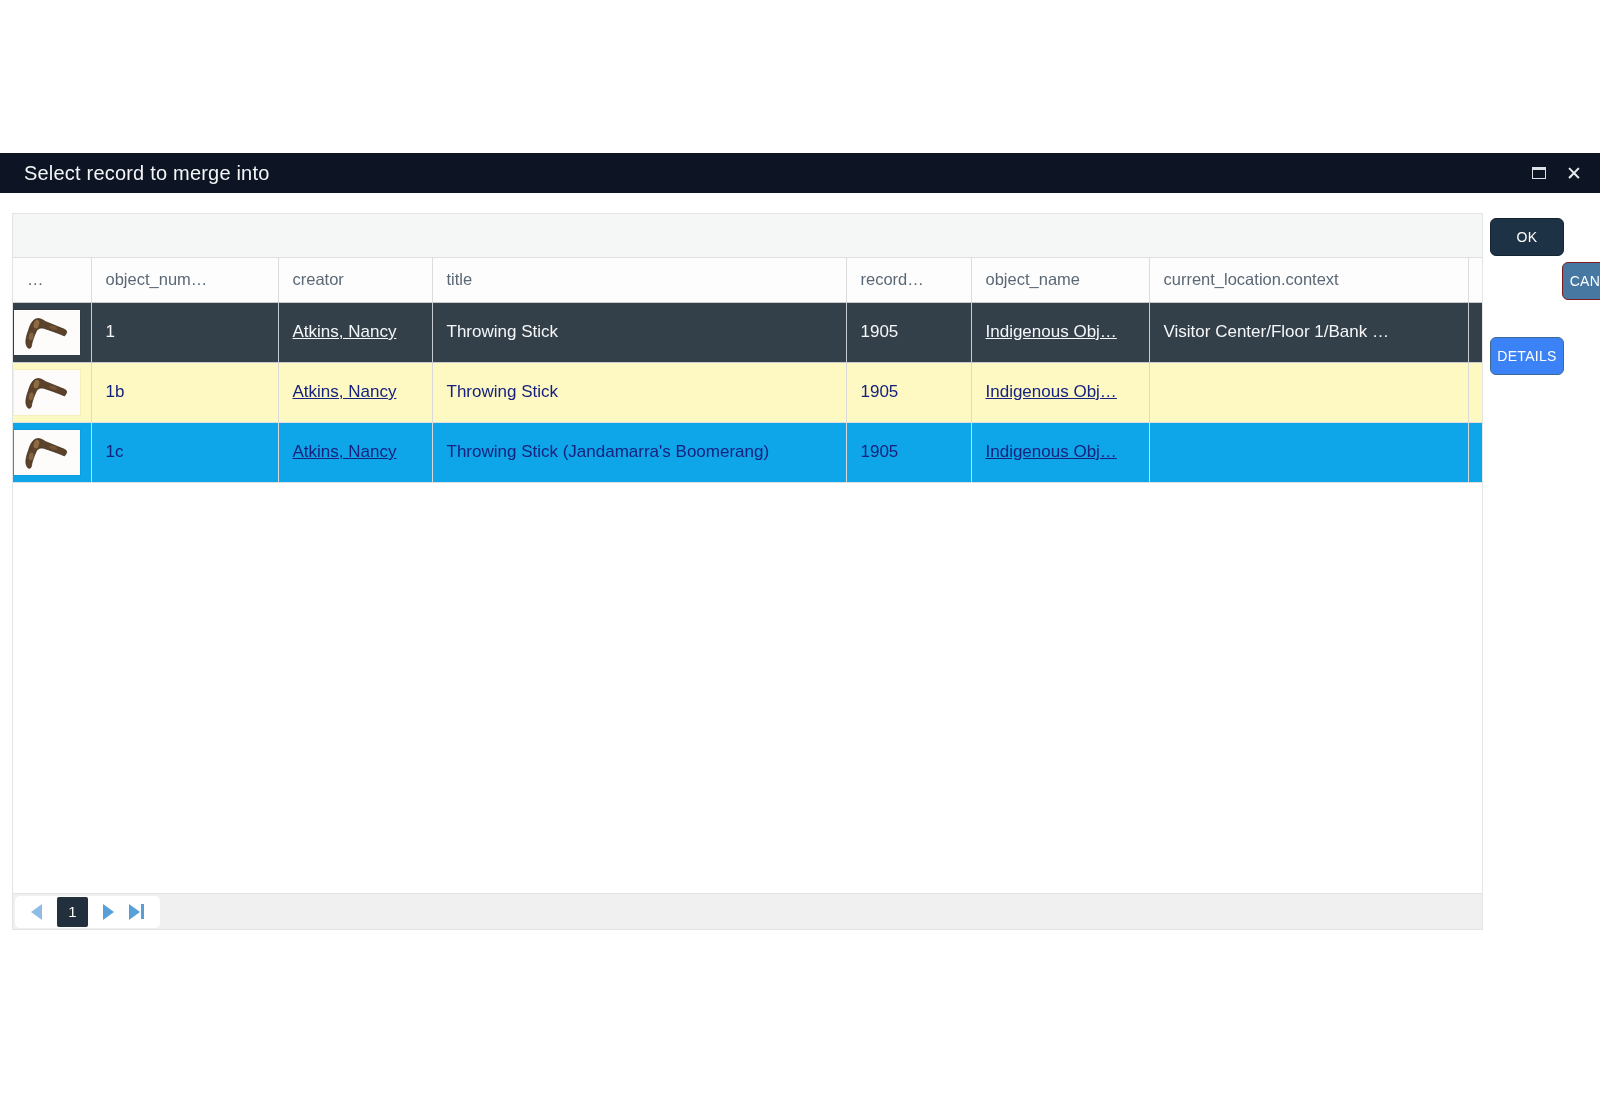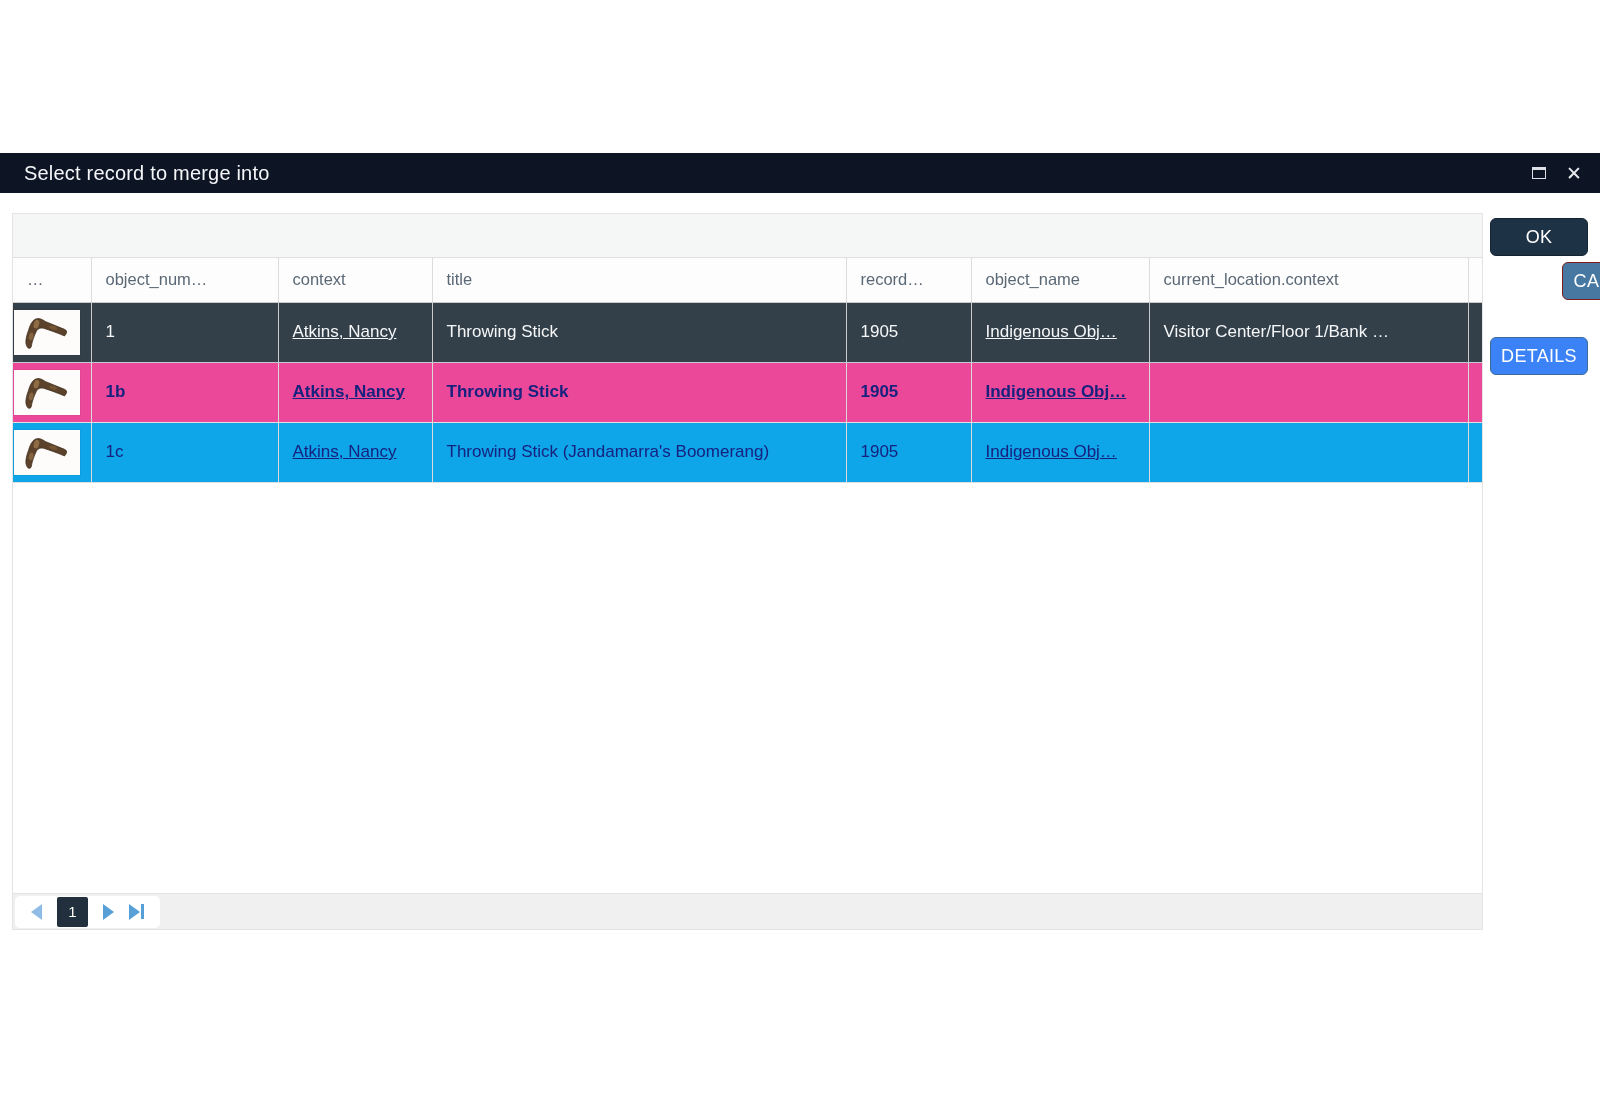--- a/index.html
+++ b/index.html
@@ -24,33 +24,33 @@
   
   table { border-collapse:collapse; table-layout:fixed; width:100%; }
   th { height:44px; text-align:left; padding:0 14px; font-weight:400; font-size:16.5px;
        color:#5a6876; background:#fdfdfd; border-right:1px solid #dcdcdc;
        border-bottom:1px solid #cacaca; white-space:nowrap; overflow:hidden; cursor:pointer; }
   th:last-child { border-right:none; }
   td { height:60px; padding:0 14px; font-size:17px; color:#16227e;
        border-right:1px solid #d9d9d9; border-bottom:1px solid #dfdfdf;
        white-space:nowrap; overflow:hidden; }
   td:last-child { border-right:none; }
-  tr.row-even td { background:#ec4899;font-weight:bold; }
+  tr.row-even td { background:#fef9c3; }
   tr.row-odd td { background:#0ea5e9; }
   tr.selected td { background:#333f49; color:#f5f7f8; border-right-color:#c6cbcf;
                    border-bottom-color:#c6cbcf; }
   tr { cursor:pointer; }
   .link { text-decoration:underline; }
   td.thumb-cell { padding:0 0 0 1px; }
   .thumb { width:66px; height:45px; background:#fdfcfb; display:flex; align-items:center;
            justify-content:center; box-shadow:0 0 0 1px rgba(0,0,0,.04); }
 
   
-  .btn { position:absolute; width:98px; height:38px; border-radius:6px; color:#ffffff;
-         font-size:18px; letter-spacing:.3px; display:flex; align-items:center;
+  .btn { position:absolute; width:74px; height:38px; border-radius:6px; color:#ffffff;
+         font-size:14px; letter-spacing:.3px; display:flex; align-items:center;
          justify-content:center; cursor:pointer; font-family:inherit; }
   .btn-ok      { left:1490px; top:218px; background:#1e3246; border:1px solid #152433; }
   .btn-cancel  { left:1562px; top:262px; background:#4678a2; border:1px solid #7f1d1d; }
   .btn-details { left:1490px; top:337px; background:#3b82f6; border:1px solid #3d6b93; }
 
   
   .spacer { flex:1 1 auto; background:#ffffff; }
   .pager { flex:0 0 36px; background:#f0f0f0; border-top:1px solid #e2e2e2;
            display:flex; align-items:center; }
   .pager-pill { margin-left:2px; height:32px; background:#ffffff; border-radius:5px;
@@ -87,21 +87,21 @@
       <col style="width:414px">
         <col style="width:125px">
         <col style="width:178px">
       <col style="width:319px">
         <col>
     </colgroup>
     <thead>
       <tr>
         <th>…</th>
         <th>object_num…</th>
-        <th>context</th>
+        <th>creator</th>
         <th>title</th>
         <th>record…</th>
         <th>object_name</th>
         <th>current_location.context</th>
         <th>c</th>
       </tr>
     </thead>
     <tbody>
       <tr class="selected">
         <td class="thumb-cell">

